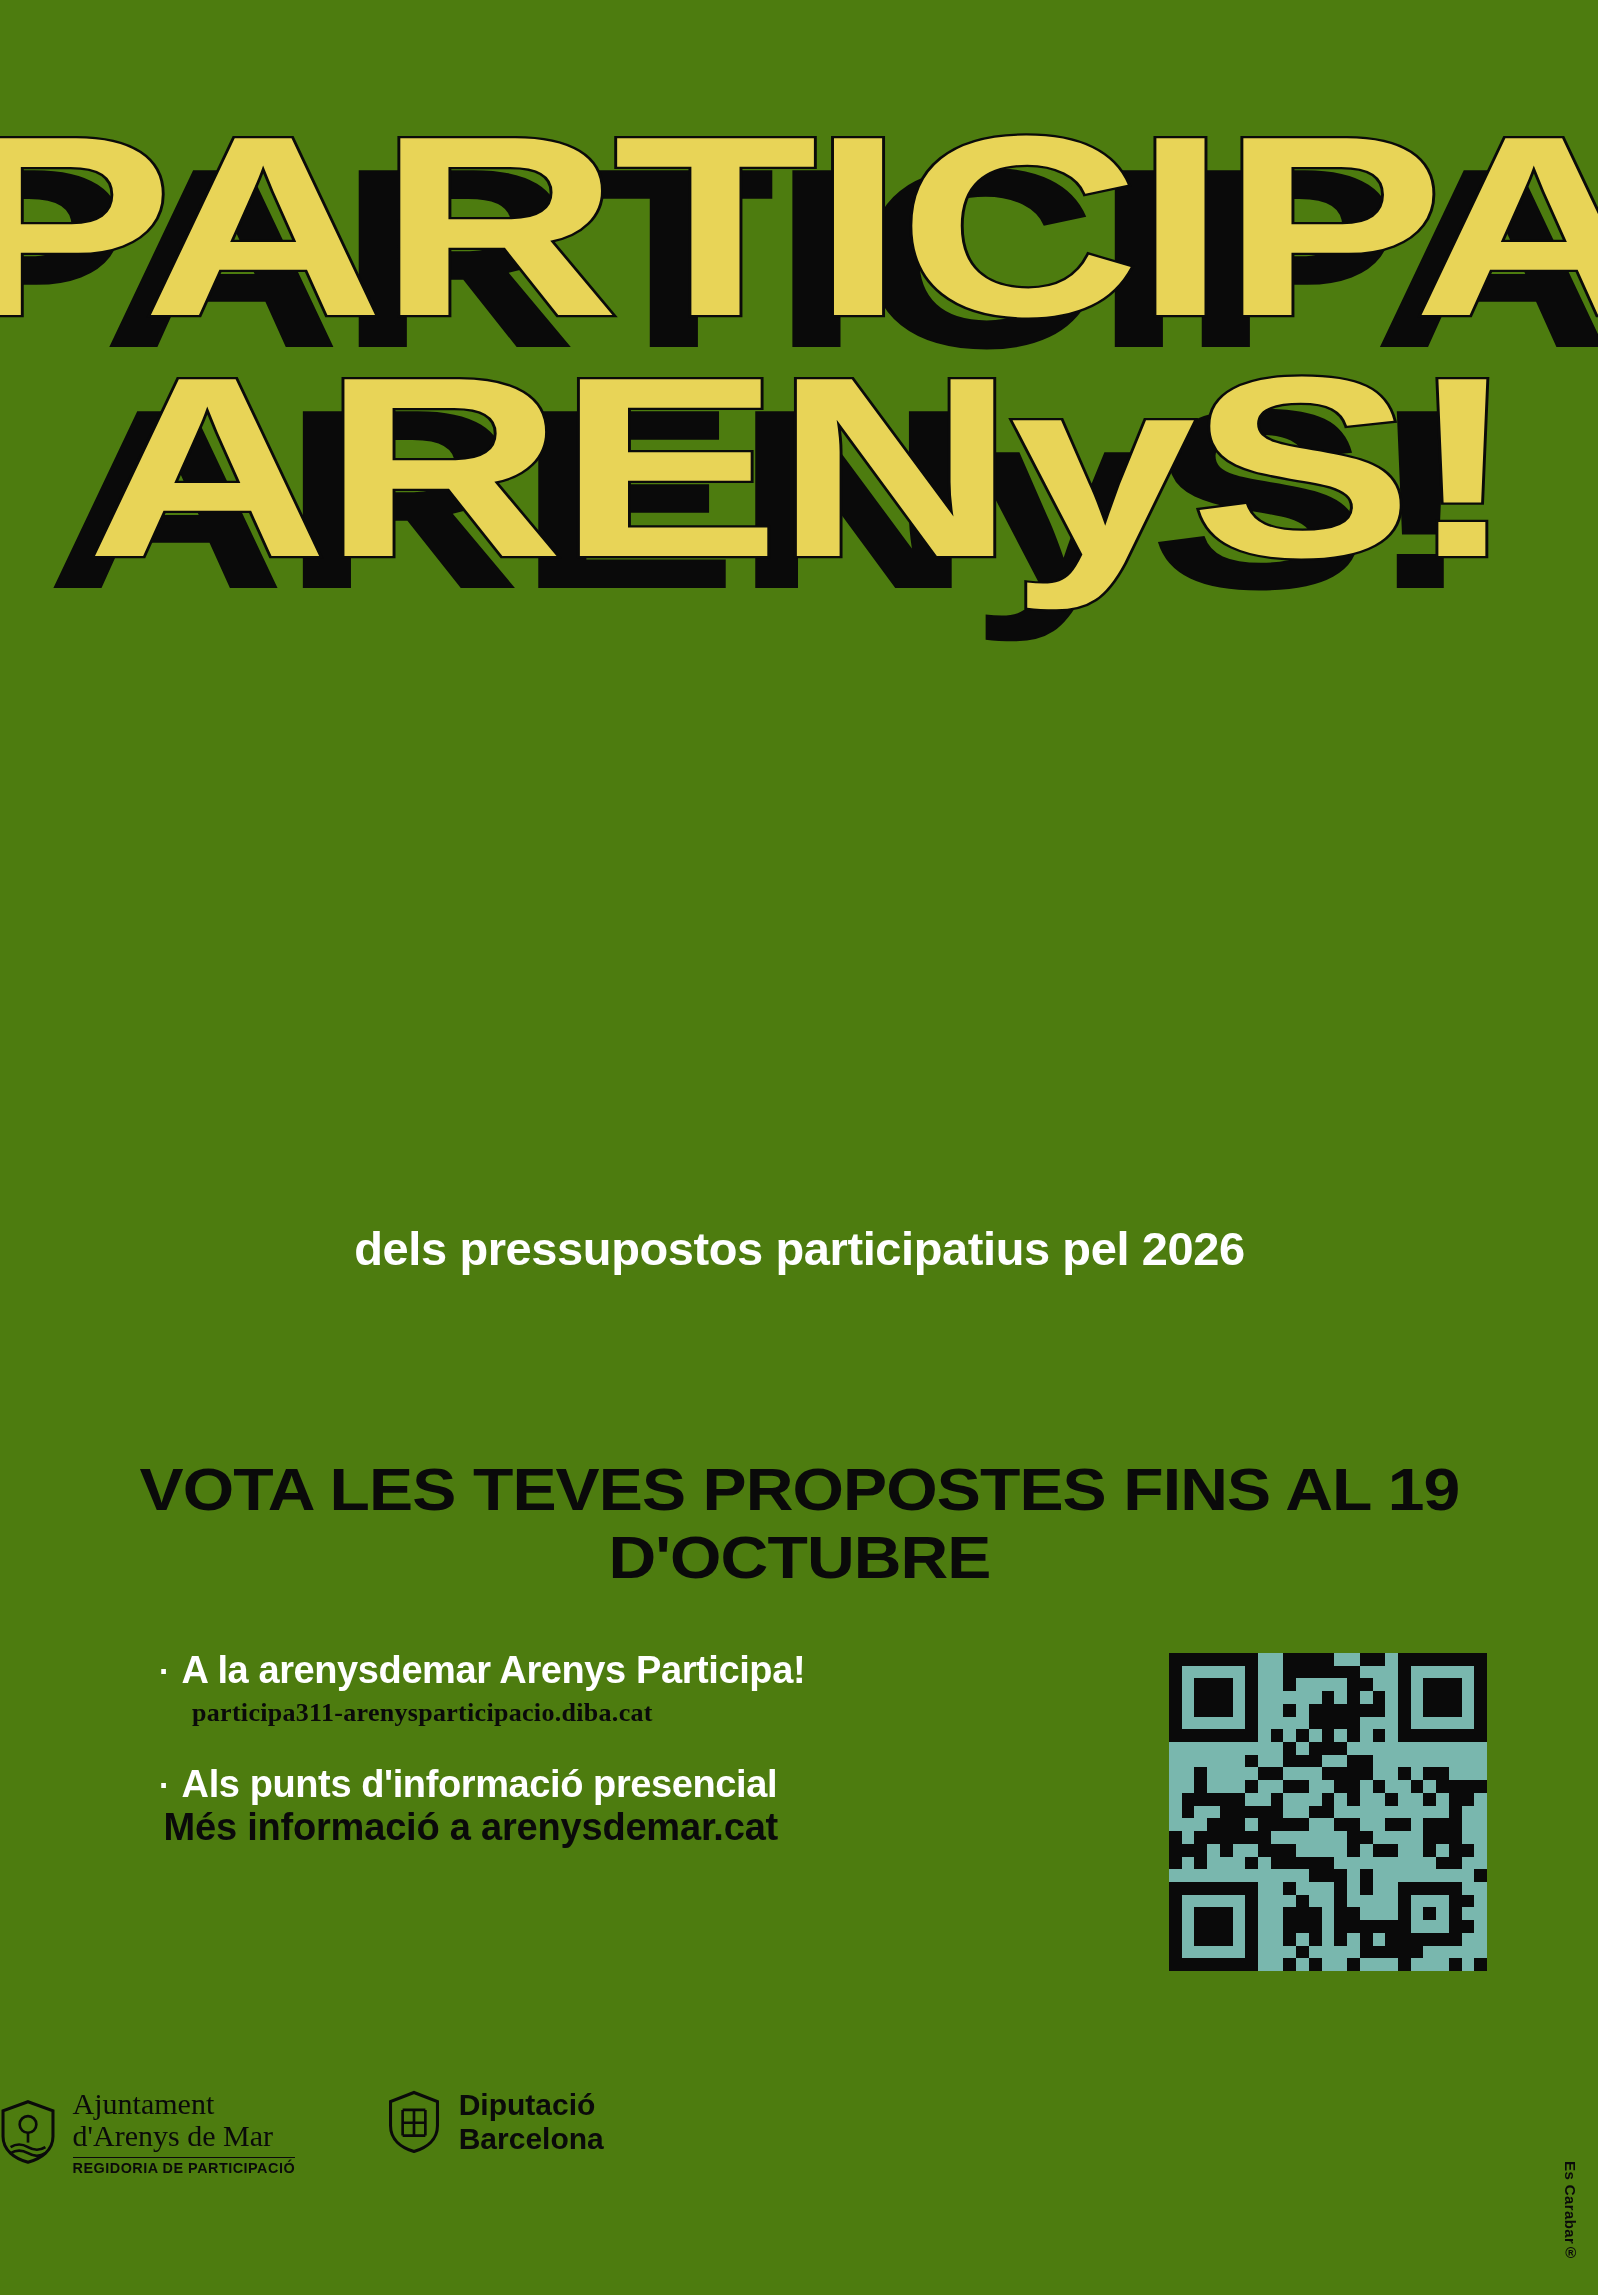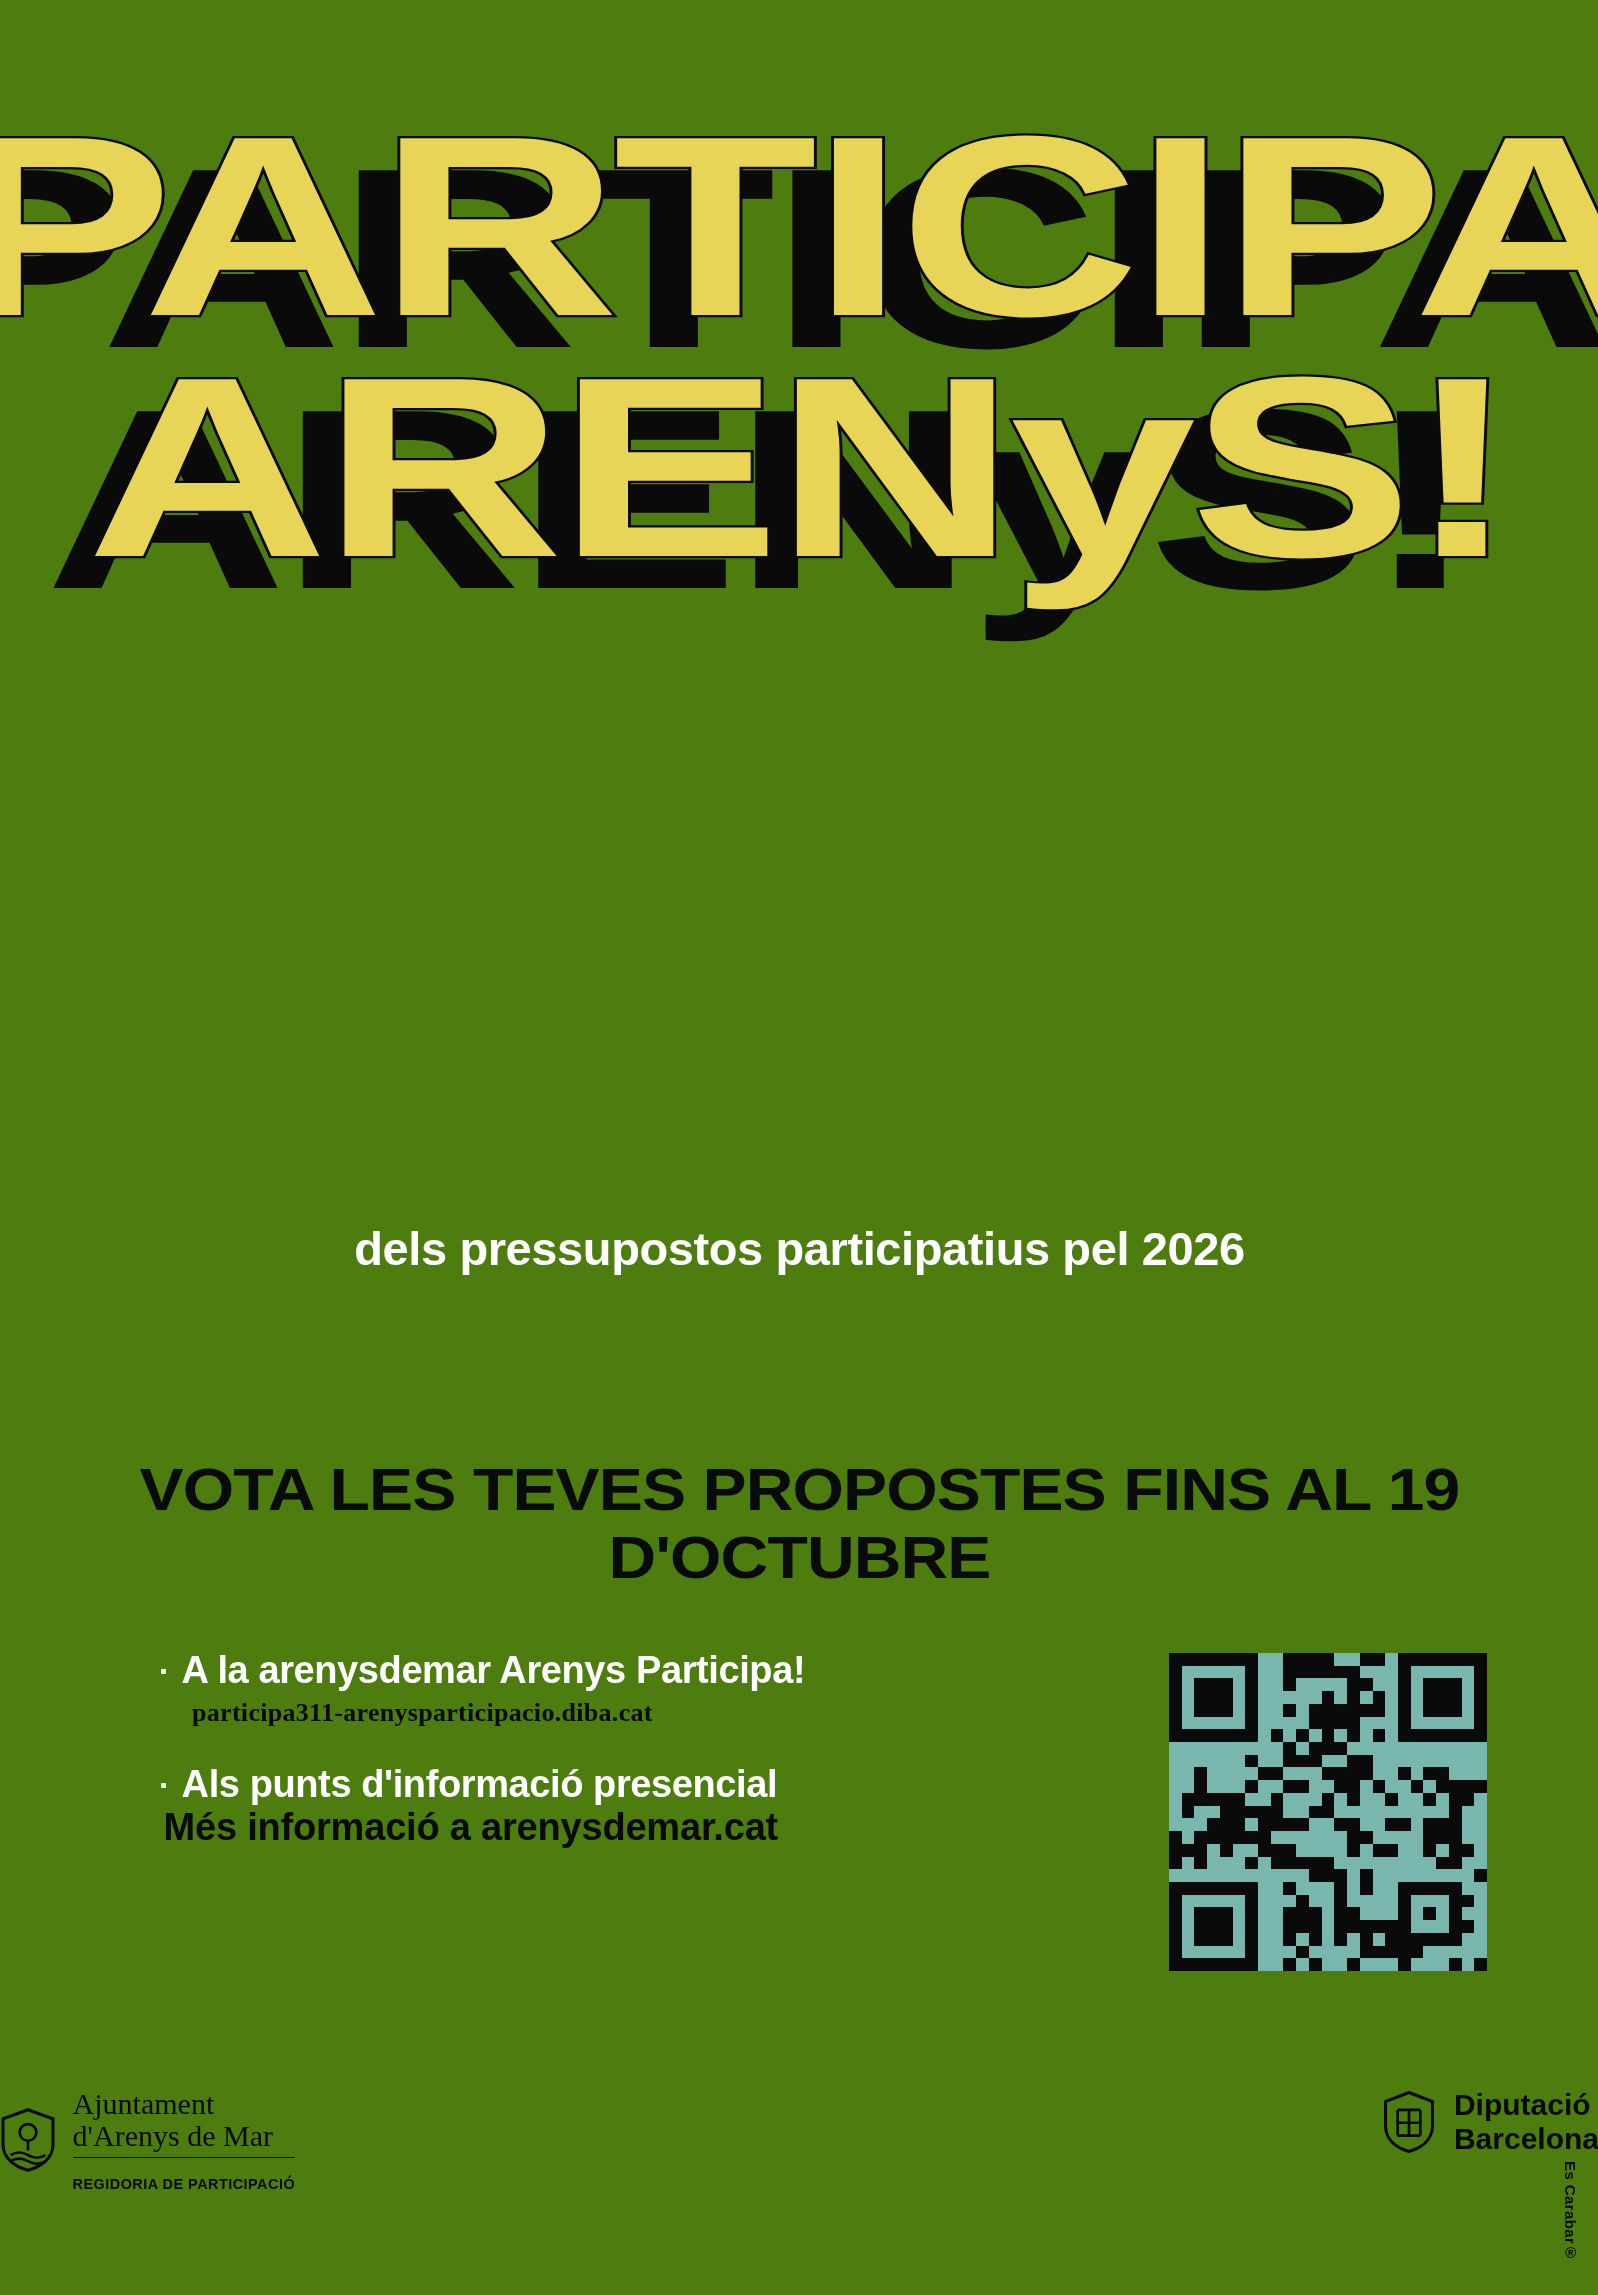--- a/index.html
+++ b/index.html
@@ -148,21 +148,21 @@
   .qr i { background: transparent; }
   .qr i.on { background: #0a0a0a; }
 
   
   .footer {
     position: absolute;
     left: 0;
     right: 0;
     top: 2088px;
     display: flex;
-    justify-content: space-between;
+    justify-content: flex-start;
     align-items: flex-start;
     gap: 91px;
   }
   .logo {
     display: flex;
     align-items: center;
     gap: 16.6px;
     color: #0a0a0a;
   }
   .crest {
@@ -179,21 +179,21 @@
     font-family: "Liberation Serif", serif;
     font-size: 30px;
     line-height: 1.05;
   }
   .logo-text .l3 {
     margin-top: 6px;
     font-size: 14.4px;
     font-weight: bold;
     letter-spacing: 0.5px;
     border-top: 1.5px solid #0a0a0a;
-    padding-top: 18px;
+    padding-top: 2px;
   }
   .logo-dib .d1,
   .logo-dib .d2 {
     font-size: 30px;
     font-weight: bold;
     line-height: 1.12;
   }
 
   
   .credit {

